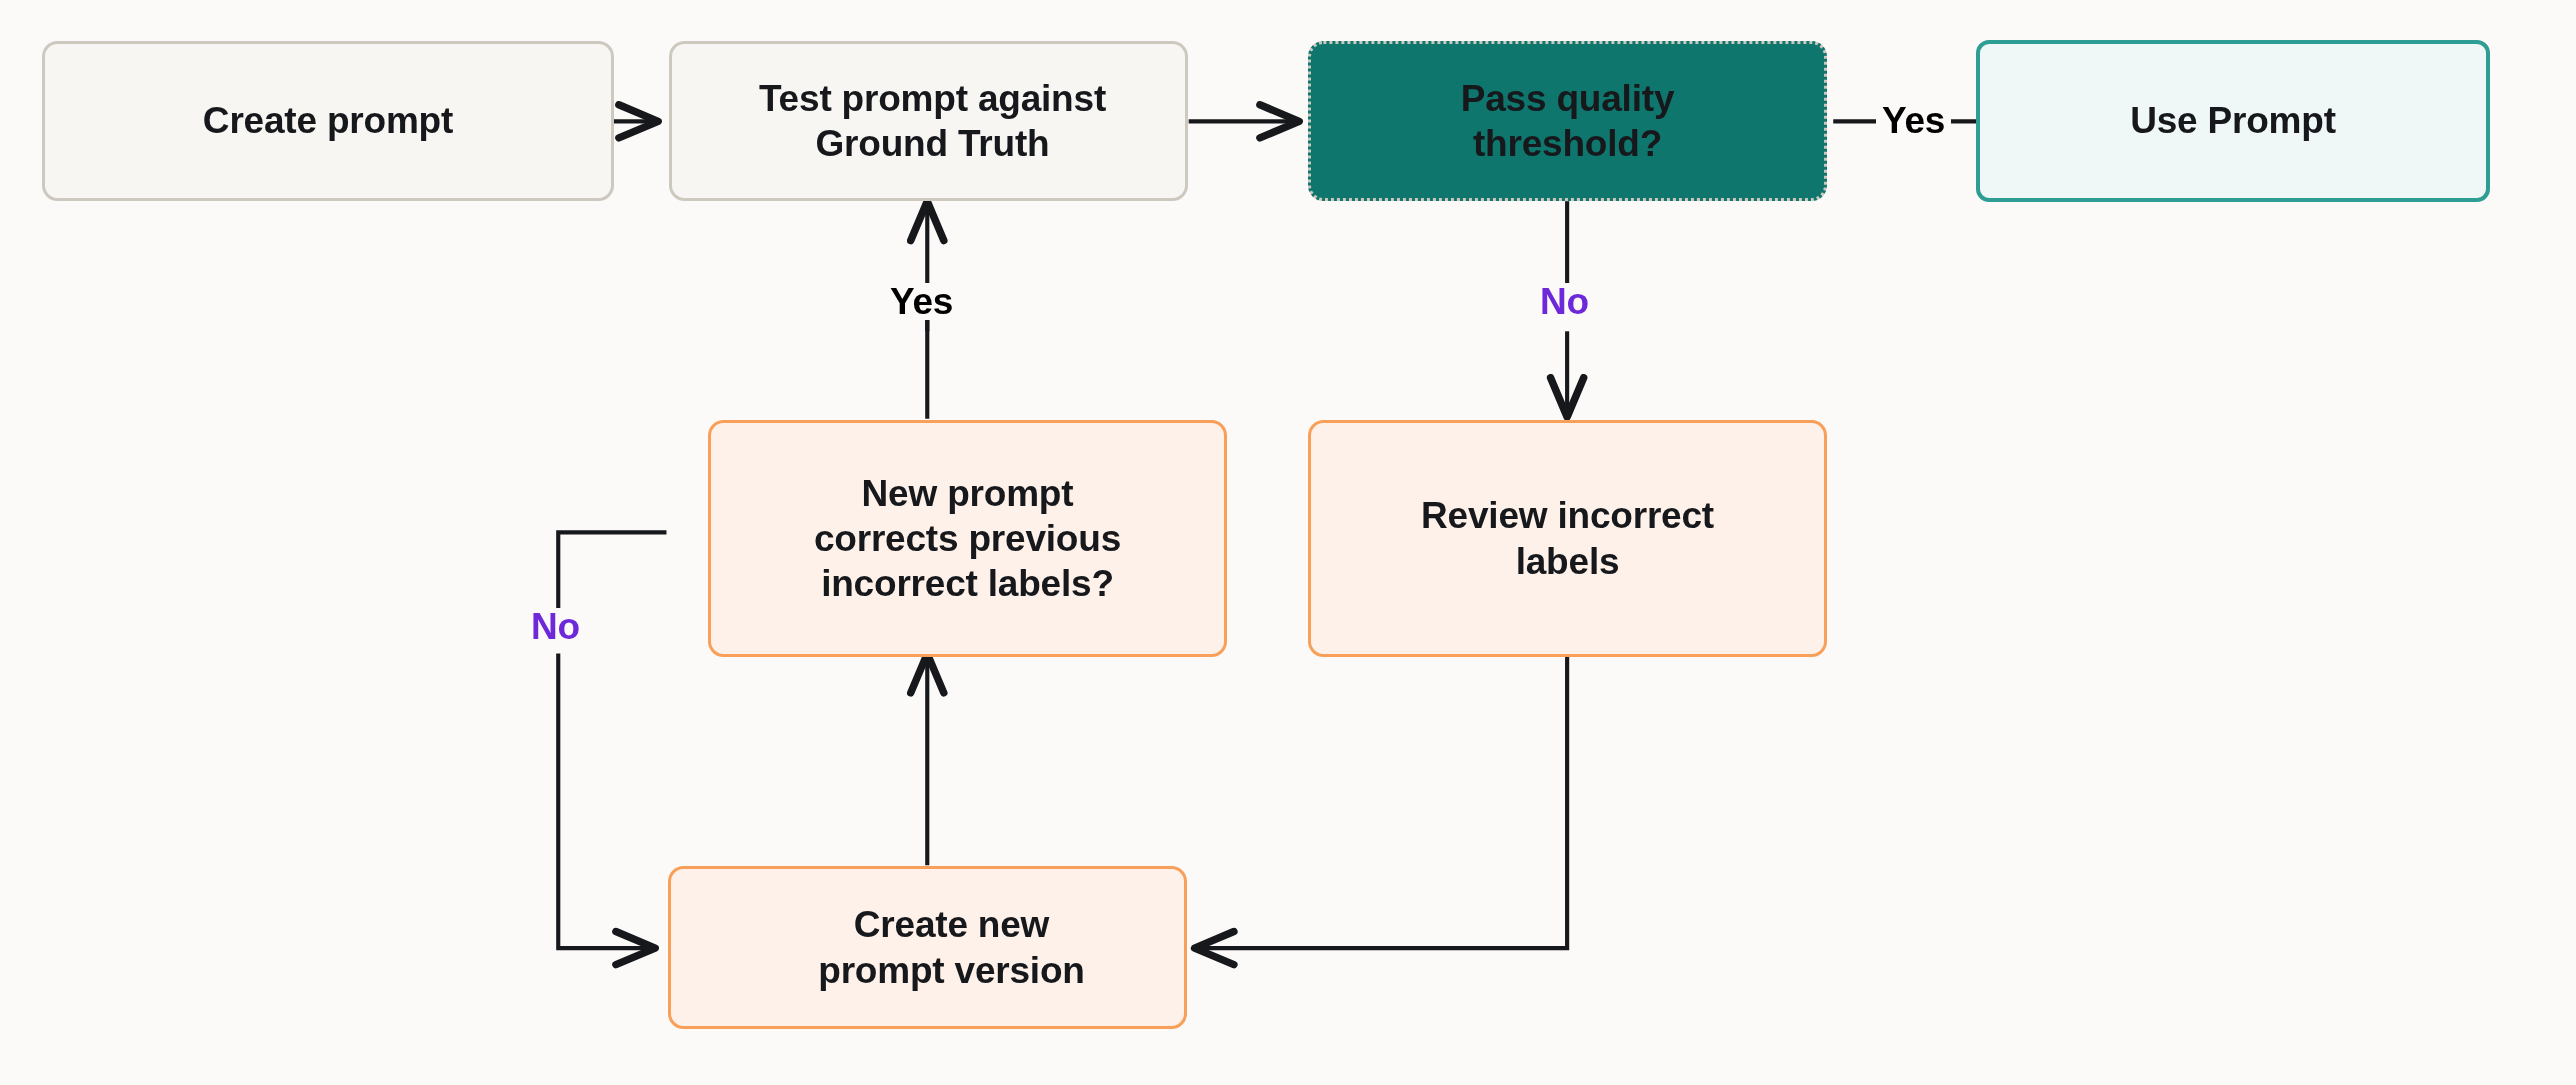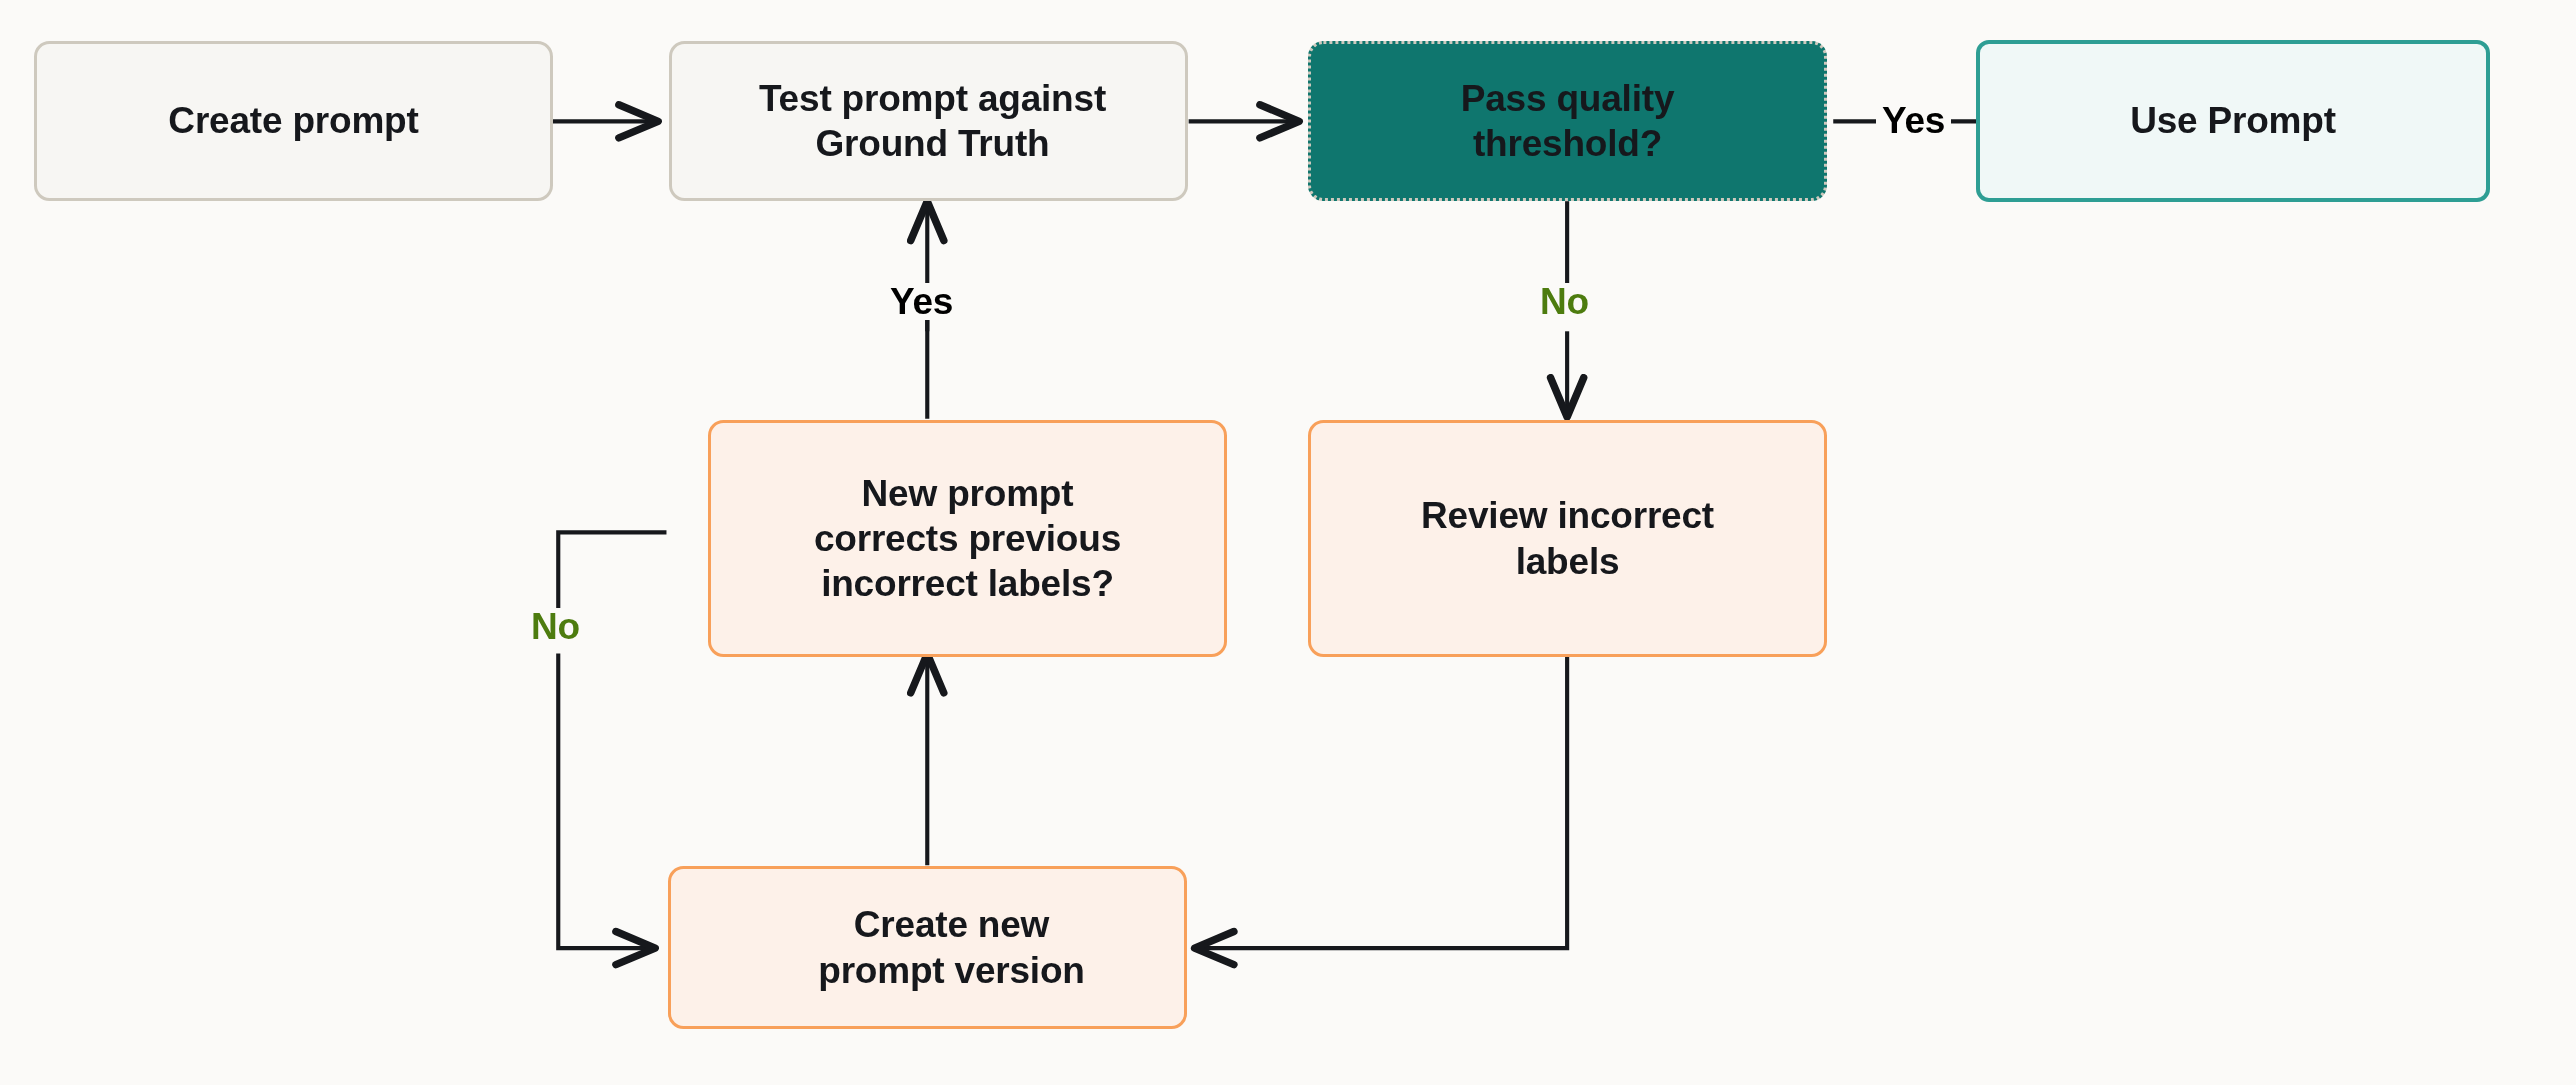--- a/index.html
+++ b/index.html
@@ -61,21 +61,21 @@
   .edge-label {
     position: absolute;
     font-weight: 700;
     letter-spacing: -0.2px;
     background: #FBFAF8;
     padding: 0 6px;
     line-height: 1;
     white-space: nowrap;
   }
   .label-yes { color: #000000; }
-  .label-no  { color: #4d7c0f; }
+  .label-no  { color: #6d28d9; }
 </style>
 </head>
 <body>
 
 <div id="canvas">
 
   <svg class="edges" viewBox="0 0 4356 1836" xmlns="http://www.w3.org/2000/svg">
     <defs>
       <marker id="ah" markerWidth="13" markerHeight="13" refX="10.5" refY="5" orient="auto" markerUnits="strokeWidth">
         <path d="M1,1 L10.5,5 L1,9" fill="none" stroke="#16181C" stroke-width="1.8" stroke-linecap="round" stroke-linejoin="round"></path>
@@ -98,21 +98,21 @@
 
       <line x1="1568" y1="1463" x2="1568" y2="1105" marker-end="url(#ah)"></line>
 
       <path d="M1127,900 L944,900 L944,1033"></path>
       <path d="M944,1105 L944,1603 L1108,1603" marker-end="url(#ah)"></path>
 
       <path d="M2650,1108 L2650,1603 L2020,1603" marker-end="url(#ah)"></path>
     </g>
   </svg>
 
-  <div class="node node-neutral" style="left:34px; top:41px; width:519px; height:160px; font-size:37px;">Create prompt</div>
+  <div class="node node-neutral" style="left:42px; top:41px; width:572px; height:160px; font-size:37px;">Create prompt</div>
 
   <div class="node node-neutral" style="left:669px; top:41px; width:519px; height:160px; font-size:37px;padding-left:8px;">Test prompt against
 Ground Truth</div>
 
   <div class="node node-decision" style="left:1308px; top:41px; width:519px; height:160px; font-size:37px;">Pass quality
 threshold?</div>
 
   <div class="node node-success" style="left:1976px; top:40px; width:514px; height:162px; font-size:37px;border-radius:13px;">Use Prompt</div>
 
   <div class="node node-warn" style="left:708px; top:420px; width:519px; height:237px; font-size:37px;">New prompt

